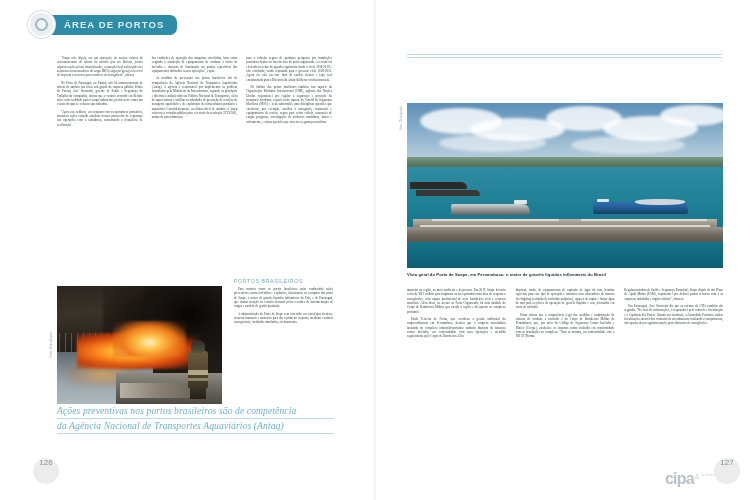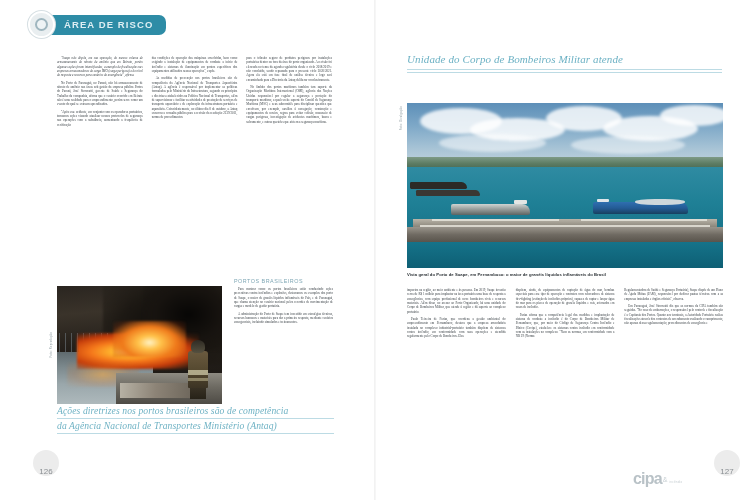--- a/index.html
+++ b/index.html
@@ -122,44 +122,44 @@
 
   
   #right-cols{position:absolute;left:407px;top:288px;width:316px;height:160px;
     display:flex;gap:10px;}
   .rcol{width:99px;}
   .rcol p{margin:0 0 3px 0;font-size:3.15px;line-height:4.35px;color:#3b4247;
     text-align:justify;text-indent:4px;font-family:"Liberation Serif",serif;}
   .rcol p.noind{text-indent:0;}
 
   
-  .pagenum{position:absolute;bottom:24px;width:26px;height:26px;border-radius:50%;
-    background:#ececec;display:flex;align-items:flex-end;justify-content:center;}
+  .pagenum{position:absolute;bottom:16px;width:26px;height:26px;border-radius:50%;
+    background:#ececec;display:flex;align-items:flex-start;justify-content:center;}
   .pagenum span{font-size:8px;color:#8a8f93;font-family:"Liberation Sans",sans-serif;}
   #pagenum-left{left:33px;}
   #pagenum-right{left:694px;margin-left:20px;}
-  #cipa-logo{position:absolute;left:633px;bottom:14px;display:flex;align-items:flex-end;}
+  #cipa-logo{position:absolute;left:665px;bottom:14px;display:flex;align-items:flex-start;}
   #cipa-logo .cipa{font-size:16px;font-weight:bold;color:#b9c2c7;letter-spacing:-0.8px;
     font-family:"Liberation Sans",sans-serif;line-height:15px;}
   #cipa-logo .amp{font-size:7px;color:#c8d0d4;margin-left:1px;line-height:12px;}
   #cipa-logo .sub{font-size:3px;color:#c6ced2;margin-left:2px;line-height:8px;letter-spacing:.2px;}
 </style>
 </head>
 <body>
 
 <div id="spread">
 
   <div class="page" id="page-left"></div>
   <div class="page" id="page-right"></div>
   <div class="gutter"></div>
 
   <div id="section-badge">
     <div class="badge-ring"></div>
     <div class="badge-pill">
-      <span>ÁREA DE RISCO</span>
+      <span>ÁREA DE PORTOS</span>
     </div>
   </div>
 
   <div id="left-cols">
     <div class="col">
       <p class="ind lead">"Suape não dispõe, em sua operação, do mesmo volume de armazenamento de nitrato de amônio que em Beirute, porém algumas ações foram intensificadas, a exemplo de fiscalizações nas empresas armazenadoras de carga IMO (carga perigosa) e do nível de resposta e recursos para cenários de emergência", afirma.</p>
       <p class="ind">No Porto de Paranaguá, no Paraná, não há armazenamento de nitrato de amônio nas áreas sob gestão da empresa pública Portos do Paraná, José Storavatti, gerente de Saúde e Segurança do Trabalho da companhia, afirma que o cenário ocorrido em Beirute não é uma realidade para o empreendimento, porém serve como um evento do qual se extraem aprendizados.</p>
       <p class="ind">"Após esse acidente, em conjunto com os operadores portuários, tornamos ações visando atualizar nossos protocolos de segurança nas operações com a substância, aumentando a frequência de verificação</p>
     </div>
     <div class="col">
@@ -193,28 +193,27 @@
       <div class="ff-legs"></div>
       <div class="ff-body"></div>
       <div class="ff-stripe"></div>
       <div class="ff-stripe2"></div>
       <div class="ff-helmet"></div>
     </div>
   </div>
   <div class="photo-credit" style="left:50px;top:332px;">Foto: Reprodução</div>
 
   <div id="left-caption">
-    <div class="ln">Ações diretrizes nos portos brasileiros são de competência</div>
-    <div class="rule"></div>
-    <div class="ln">da Agência Nacional de Transportes Ministério (Antaq)</div>
+    <div class="ln">Ações preventivas nos portos brasileiros são de competência</div>
+    <div class="rule"></div>
+    <div class="ln">da Agência Nacional de Transportes Aquaviários (Antaq)</div>
     <div class="rule"></div>
   </div>
 
   <div id="right-headline">
-    <div class="ln">Unidade do Corpo de Bombeiros Militar atende</div>
     <div class="rule"></div>
     <div class="rule"></div>
   </div>
 
   <div id="port-photo">
     <div class="pp-sky"></div>
     <div class="pp-cloud" style="left:4%;top:3%;width:26%;height:16%;"></div>
     <div class="pp-cloud" style="left:20%;top:9%;width:30%;height:14%;"></div>
     <div class="pp-cloud" style="left:44%;top:2%;width:24%;height:15%;"></div>
     <div class="pp-cloud" style="left:62%;top:8%;width:30%;height:15%;"></div>

